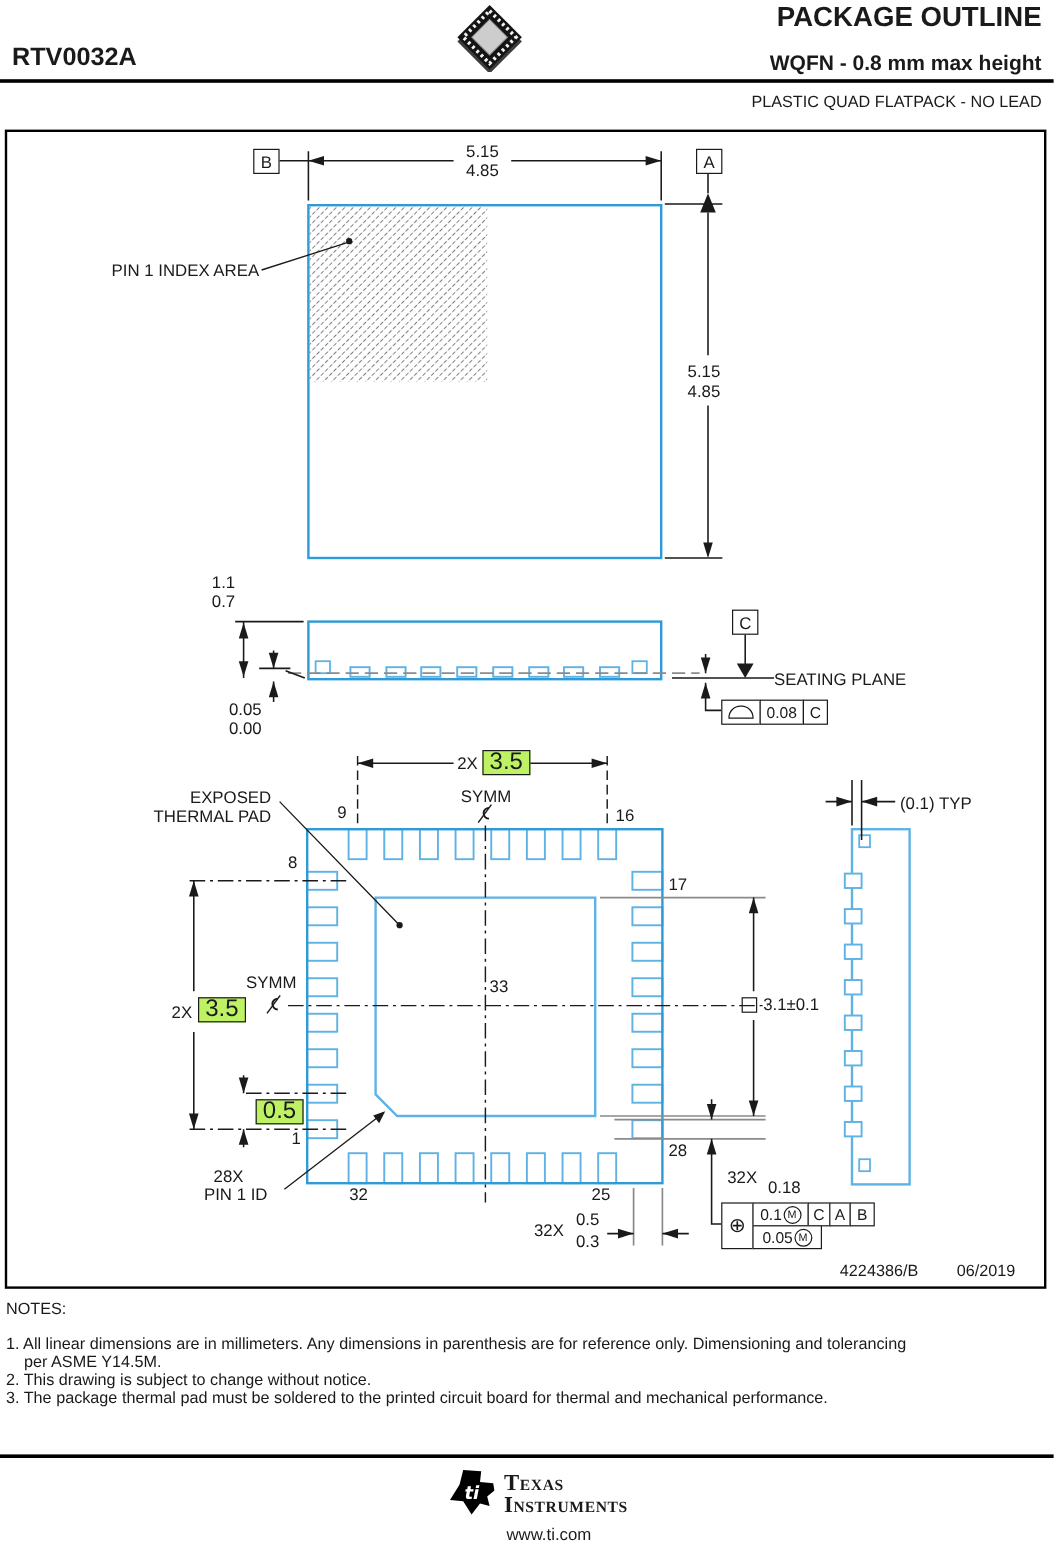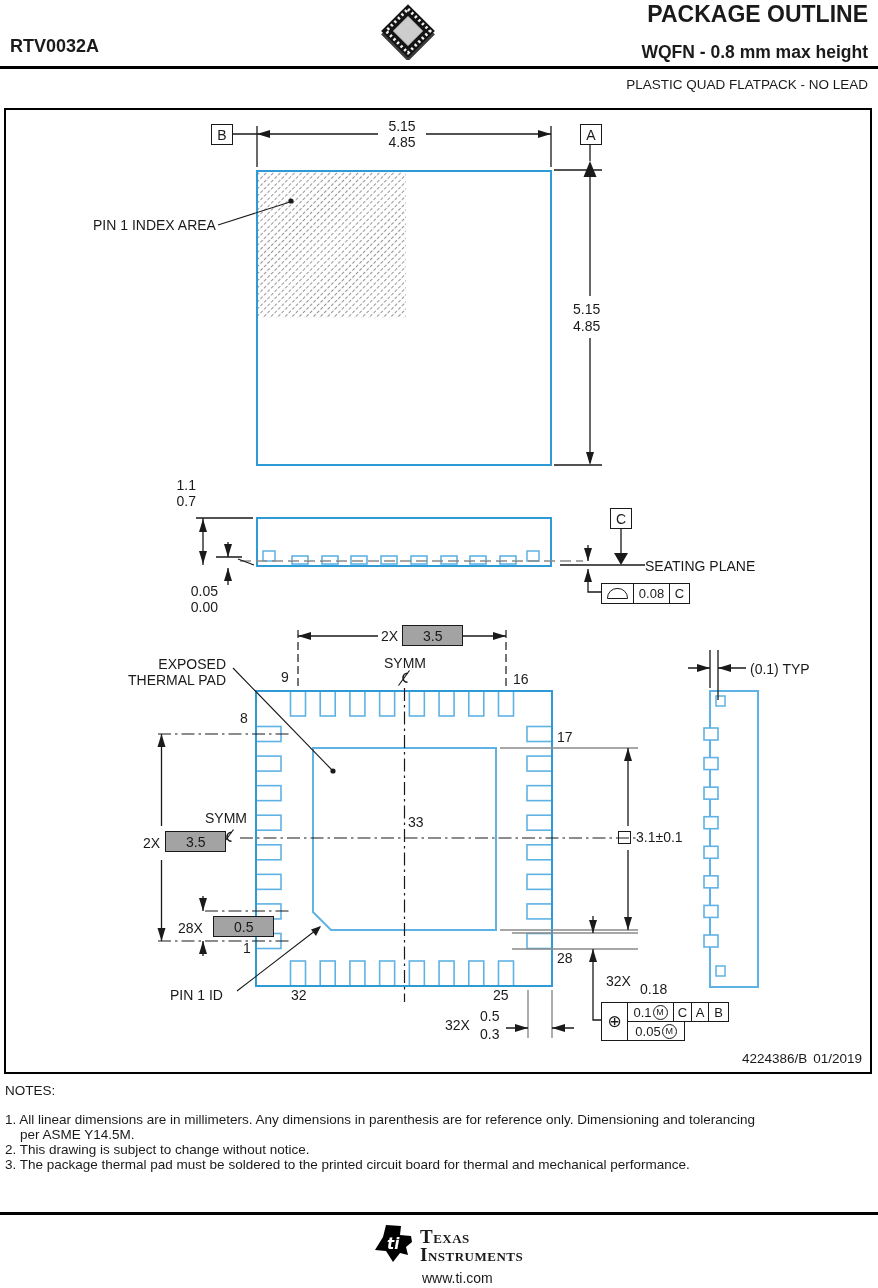--- a/index.html
+++ b/index.html
@@ -4,34 +4,34 @@
 <style>
   html,body{margin:0;padding:0;background:#fff;}
   body{width:878px;height:1288px;position:relative;font-family:"Liberation Sans",sans-serif;color:#1a1a1a;overflow:hidden;}
   .abs{position:absolute;}
   .b{font-weight:bold;}
   .dim{font-size:14px;line-height:16px;white-space:nowrap;}
   .sm{font-size:13.5px;line-height:15px;white-space:nowrap;}
   .right{text-align:right;}
   .center{text-align:center;}
   .datum-box{width:20px;height:19px;border:1.5px solid #1a1a1a;font-size:14px;display:flex;align-items:center;justify-content:center;background:#fff;}
-  .val-box{border:1.5px solid #1a1a1a;padding:0 20px;height:19px;font-size:14px;display:flex;align-items:center;justify-content:center;background:#a3a3a3;}
+  .val-box{border:1.5px solid #1a1a1a;padding:0 5px;height:19px;font-size:20px;display:flex;align-items:center;justify-content:center;background:#bef264;}
   .fcf-cell{position:absolute;border:1px solid #1a1a1a;background:#fff;display:flex;align-items:center;justify-content:center;font-size:13px;box-sizing:border-box;}
   .circled{display:inline-flex;align-items:center;justify-content:center;width:13px;height:13px;border:1px solid #1a1a1a;border-radius:50%;font-size:9px;margin-left:1px;}
   .sq-sym{display:inline-block;width:11px;height:11px;border:1.5px solid #1a1a1a;margin-right:5px;}
   .profile-sym{width:19px;height:9px;border:1.5px solid #1a1a1a;border-radius:10px 10px 0 0;}
   .rule{position:absolute;left:0;width:878px;height:3px;background:#000;}
   .drawing-border{position:absolute;left:4px;top:108px;width:864px;height:962px;border:2px solid #000;}
   .notes-line{position:absolute;font-size:13.5px;line-height:15px;white-space:nowrap;}
   .brand{font-family:"Liberation Serif",serif;font-variant:small-caps;font-weight:bold;font-size:19px;line-height:17px;letter-spacing:0.5px;}
 </style>
 </head>
 <body>
 
-<div class="abs b" style="left:10px;top:36px;font-size:18px;">RTV0032A</div>
+<div class="abs b" style="left:10px;top:36px;font-size:21px;">RTV0032A</div>
 <div class="abs b" style="right:10px;top:1px;font-size:23px;">PACKAGE OUTLINE</div>
 <div class="abs b" style="right:10px;top:42px;font-size:17.5px;">WQFN - 0.8 mm max height</div>
 <div class="rule" style="top:66px;"></div>
 <div class="abs" style="right:10px;top:77px;font-size:13.5px;">PLASTIC QUAD FLATPACK - NO LEAD</div>
 
 <svg class="abs" style="left:358px;top:2px;" width="100" height="58">
   <g transform="translate(50,29) rotate(45)">
     <rect x="-16.5" y="-16.5" width="38" height="38" fill="#3c3c3c"></rect>
     <rect x="-19" y="-19" width="38" height="38" fill="#141414"></rect>
     <rect x="-15.5" y="-15.5" width="31" height="31" fill="none" stroke="#f2f2f2" stroke-width="3" stroke-dasharray="2.2 2.8"></rect>
@@ -215,21 +215,21 @@
 <div class="abs dim" style="left:205px;top:810px;">SYMM</div>
 <svg class="abs" style="left:221px;top:828px;" width="14" height="18">
   <path d="M10.5,4.2 A4.4,4.4 0 1 0 10.5,13.2" fill="none" stroke="#1a1a1a" stroke-width="1.6"></path>
   <line x1="1.5" y1="16.5" x2="12.5" y2="1.5" stroke="#1a1a1a" stroke-width="1.2"></line>
 </svg>
 <div class="abs dim" style="left:143px;top:835px;">2X</div>
 <div class="abs val-box" style="left:165px;top:831px;">
     <span>3.5</span>
   </div>
 
-<div class="abs dim" style="left:178px;top:920px;">28X</div>
+<div class="abs dim" style="left:178px;top:972px;">28X</div>
 <div class="abs val-box" style="left:213px;top:916px;">
     <span>0.5</span>
   </div>
 
 <div class="abs dim" style="left:281px;top:669px;">9</div>
 <div class="abs dim" style="left:513px;top:671px;">16</div>
 <div class="abs dim" style="left:240px;top:710px;">8</div>
 <div class="abs dim" style="left:557px;top:729px;">17</div>
 <div class="abs dim" style="left:243px;top:940px;">1</div>
 <div class="abs dim" style="left:557px;top:950px;">28</div>
@@ -270,23 +270,23 @@
     </div>
   <div class="fcf-cell" style="left:107px;top:0;width:21px;height:20px;">
       <span>B</span>
     </div>
   <div class="fcf-cell" style="left:26px;top:19px;width:58px;height:20px;">
     <span>0.05</span>
       <span class="circled">M</span>
   </div>
 </div>
 
-<div class="abs sm" style="right:16px;top:1051px;display:flex;gap:6px;">
+<div class="abs sm" style="right:32px;top:1051px;display:flex;gap:32px;">
   <span>4224386/B</span>
-  <span>01/2019</span>
+  <span>06/2019</span>
 </div>
 
 <div class="notes-line" style="left:5px;top:1083px;">NOTES:</div>
 <div class="notes-line" style="left:5px;top:1112px;">1. All linear dimensions are in millimeters. Any dimensions in parenthesis are for reference only. Dimensioning and tolerancing</div>
 <div class="notes-line" style="left:20px;top:1127px;">per ASME Y14.5M.</div>
 <div class="notes-line" style="left:5px;top:1142px;">2. This drawing is subject to change without notice.</div>
 <div class="notes-line" style="left:5px;top:1157px;">3. The package thermal pad must be soldered to the printed circuit board for thermal and mechanical performance.</div>
 
 <div class="rule" style="top:1212px;"></div>
 <svg class="abs" style="left:373px;top:1224px;" width="44" height="42">

